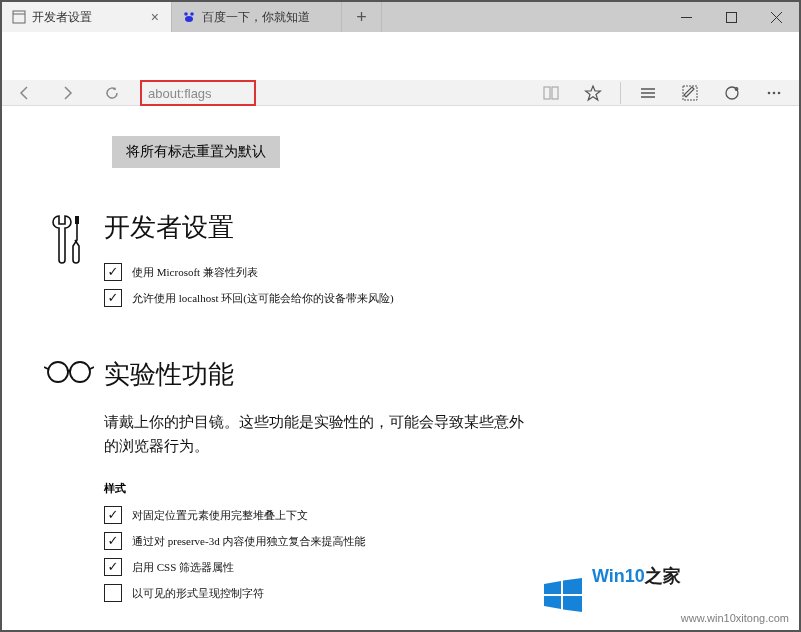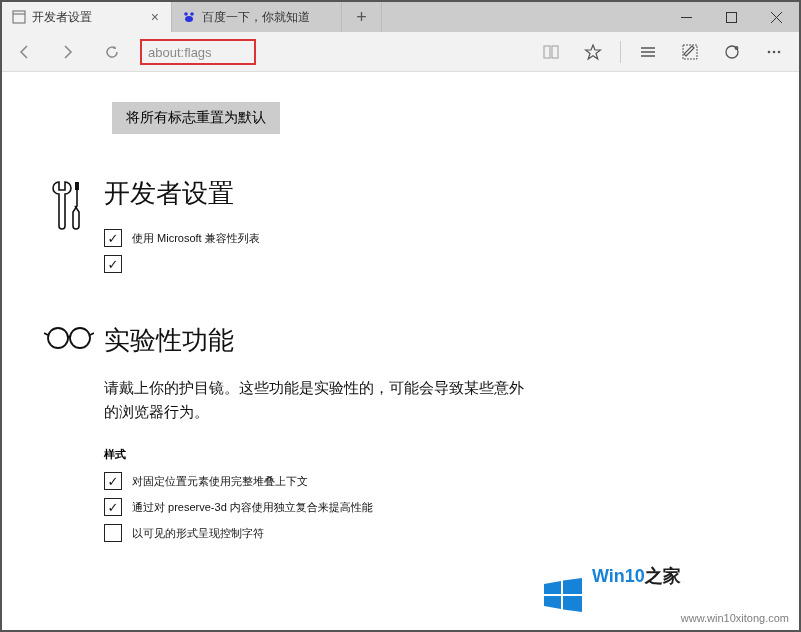--- a/index.html
+++ b/index.html
@@ -57,25 +57,26 @@
   .win-btn {
     width: 45px;
     display: flex;
     align-items: center;
     justify-content: center;
     color: #333;
     font-size: 12px;
   }
   
   .toolbar {
-    height: 40px;
+    height: 26px;
     background: #f2f2f2;
     display: flex;
     align-items: center;
     border-bottom: 1px solid #ddd;
+    margin-top: 48px;
   }
   .nav-btn {
     width: 44px;
     height: 42px;
     display: flex;
     align-items: center;
     justify-content: center;
     color: #777;
   }
   .addr-wrap {
@@ -103,20 +104,21 @@
     width: 38px; height: 38px;
     display:flex; align-items:center; justify-content:center;
     color:#555;
   }
   .vline { width:1px; height:22px; background:#ccc; margin:0 4px; }
   
   .content {
     flex: 1;
     overflow: auto;
     padding: 30px 17px 10px 0;
+    font-family: Liberation Serif, serif;
   }
   .inner {
     display: flex;
     flex-direction: column;
   }
   .reset-btn {
     margin-left: 110px;
     background: #ccc;
     border: none;
     padding: 7px 14px;
@@ -310,20 +312,21 @@
           </svg>
         </div>
         <div class="section-body">
           <div class="section-title">开发者设置</div>
           <div class="checkrow">
             <span class="checkbox"></span>
             <span>使用 Microsoft 兼容性列表</span>
           </div>
           <div class="checkrow">
             <span class="checkbox"></span>
+            <span>允许使用 localhost 环回(这可能会给你的设备带来风险)</span>
           </div>
         </div>
       </div>
 
       <div class="section">
         <div class="section-icon">
           <svg width="50" height="30" viewBox="0 0 50 30">
             <circle cx="14" cy="15" r="10" fill="none" stroke="#111" stroke-width="1.8"></circle>
             <circle cx="36" cy="15" r="10" fill="none" stroke="#111" stroke-width="1.8"></circle>
             <path d="M24 15 Q25 12 26 15" fill="none" stroke="#111" stroke-width="1.8"></path>
@@ -337,20 +340,24 @@
           <div class="subhead">样式</div>
           <div class="checkrow">
             <span class="checkbox"></span>
             <span>对固定位置元素使用完整堆叠上下文</span>
           </div>
           <div class="checkrow">
             <span class="checkbox"></span>
             <span>通过对 preserve-3d 内容使用独立复合来提高性能</span>
           </div>
           <div class="checkrow">
+            <span class="checkbox"></span>
+            <span>启用 CSS 筛选器属性</span>
+          </div>
+          <div class="checkrow">
             <span class="checkbox unchecked"></span>
             <span>以可见的形式呈现控制字符</span>
           </div>
         </div>
       </div>
 
     </div>
   </div>
 </div>
 

